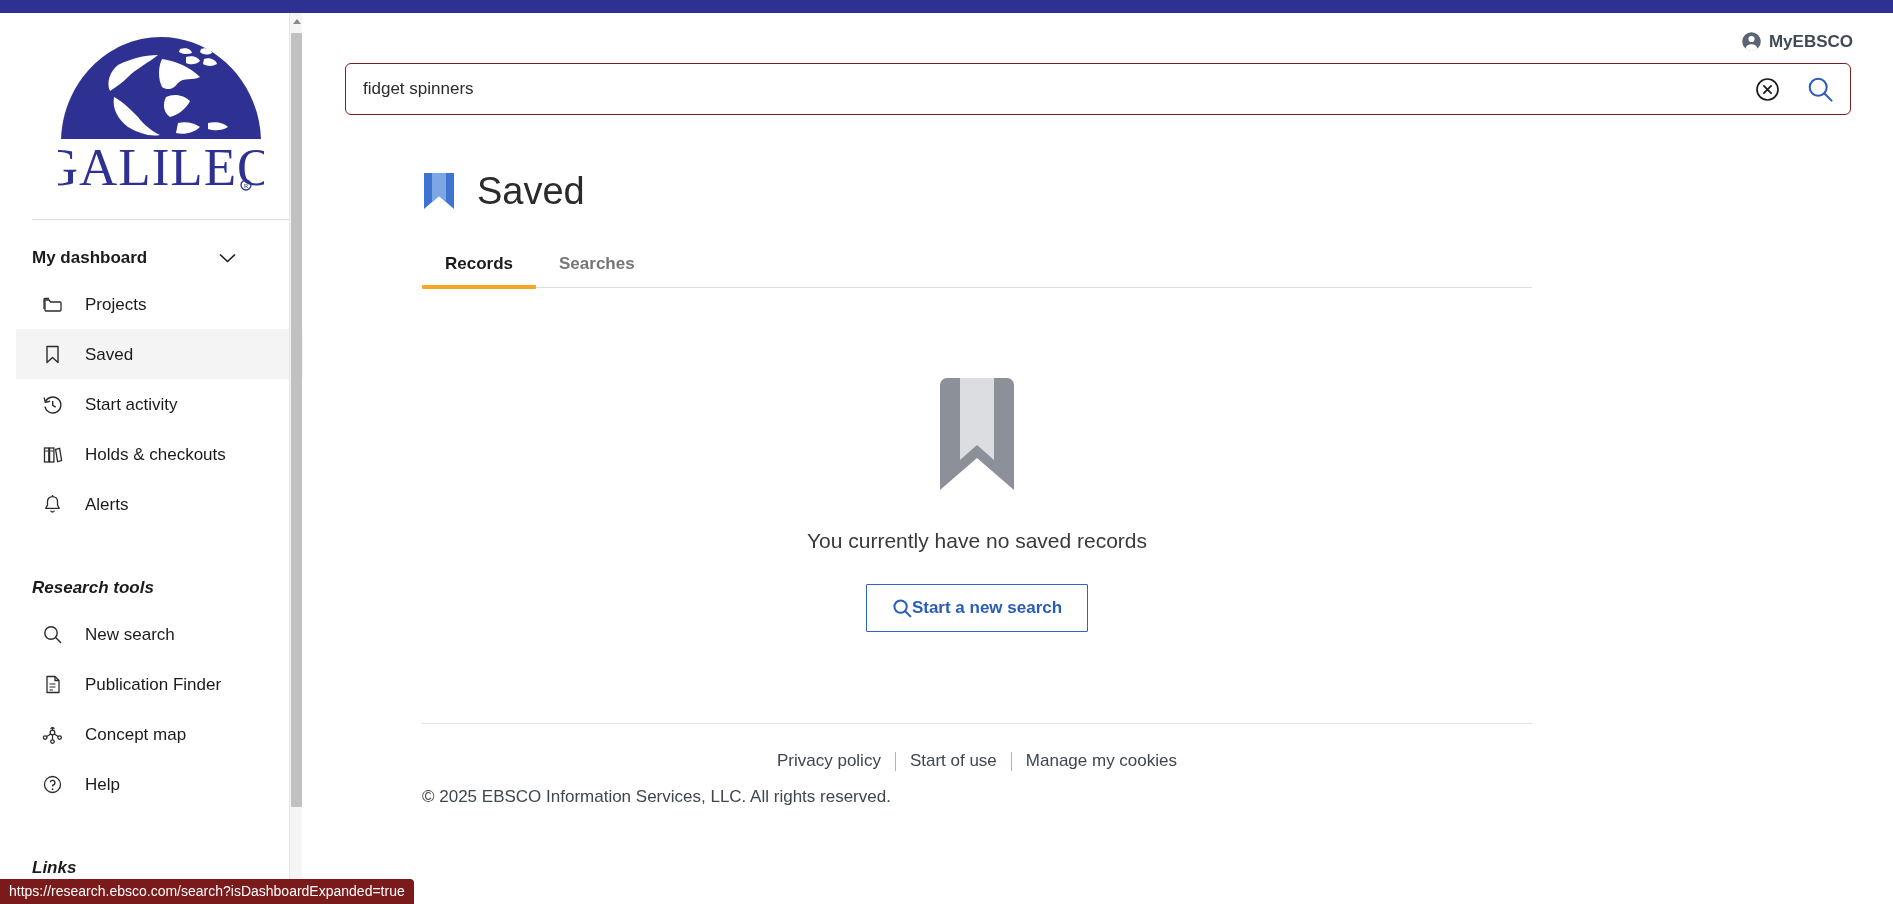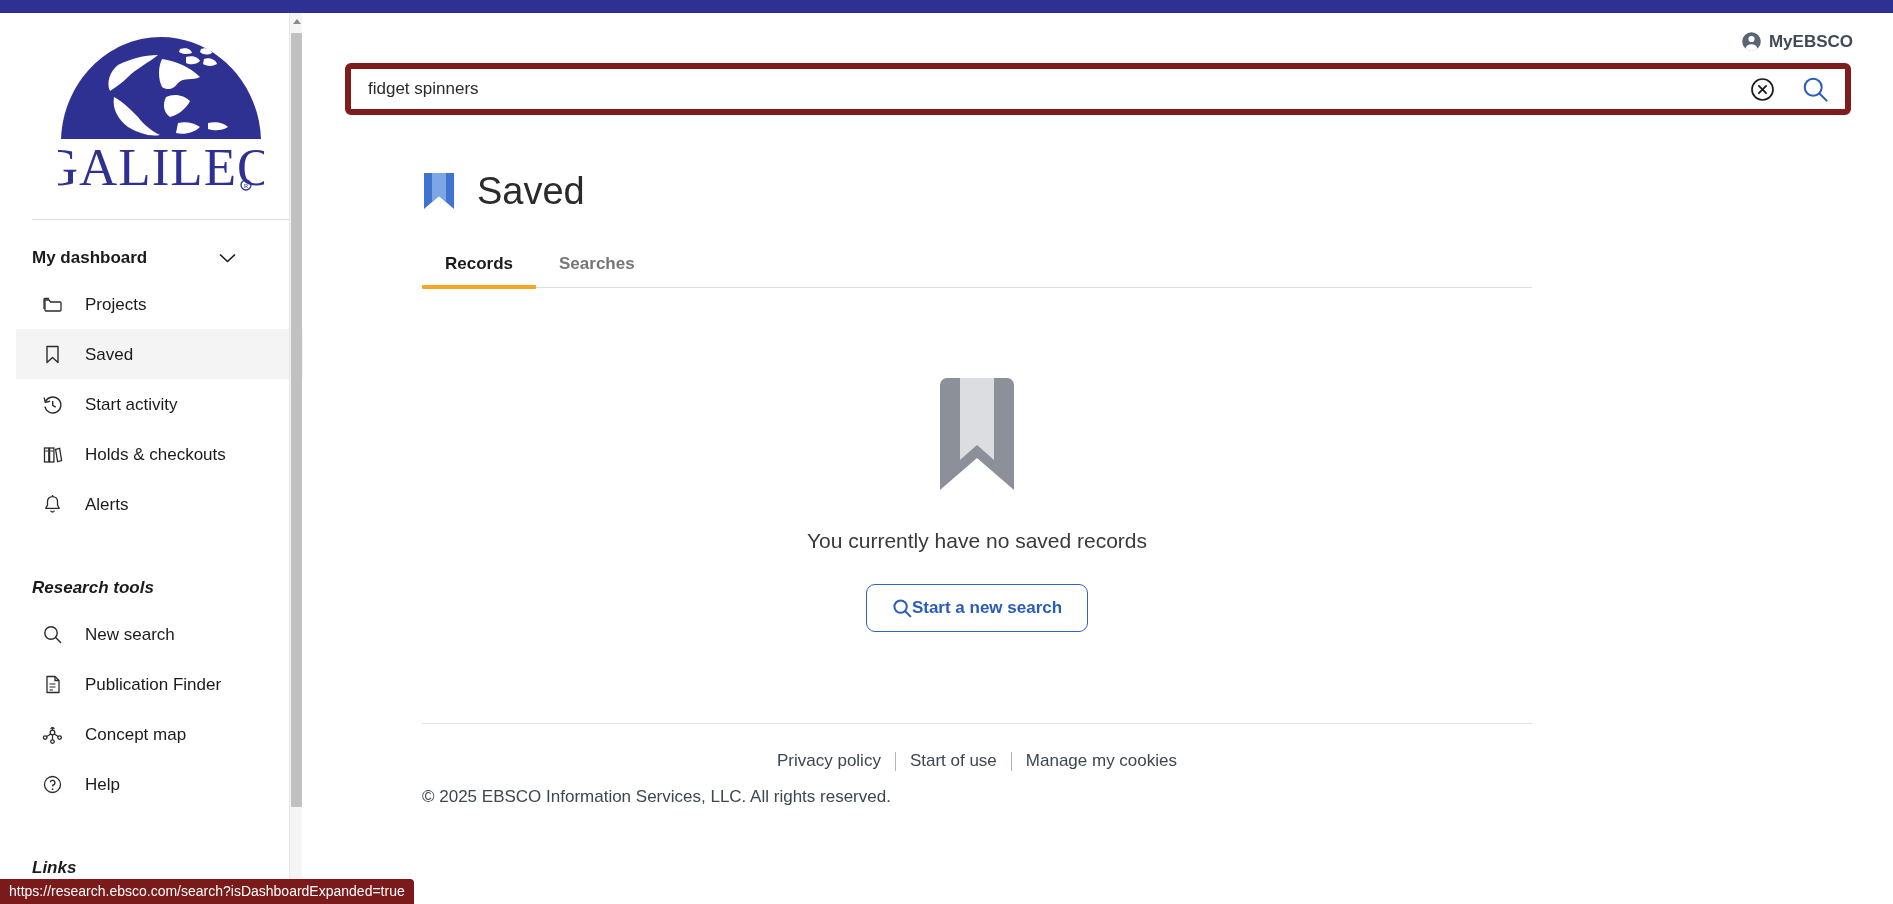--- a/index.html
+++ b/index.html
@@ -146,21 +146,21 @@
     font-weight: bold;
     cursor: pointer;
   }
 
   .search-wrap {
     padding: 6px 42px 0 42px;
   }
   .search-box {
     position: relative;
     height: 52px;
-    border: 6px solid #7f1d1d;
+    border: 1px solid #7f1d1d;
     border-radius: 6px;
     display: flex;
     align-items: center;
     background: #fff;
   }
   .search-input {
     flex: 1;
     border: none;
     outline: none;
     background: transparent;
@@ -233,21 +233,21 @@
   .empty-msg {
     font-size: 21px;
     color: #3a3a3a;
     margin-top: 37px;
   }
   .start-search-btn {
     margin: 31px auto 0 auto;
     display: inline-flex;
     align-items: center;
     border: 1px solid #3263c3;
-    border-radius: 9px;
+    border-radius: 1px;
     color: #2a5cb8;
     font-size: 17px;
     font-weight: bold;
     padding: 13px 25px;
     background: #fff;
     cursor: pointer;
     font-family: "Liberation Sans", sans-serif;
   }
 
   .footer-divider {

